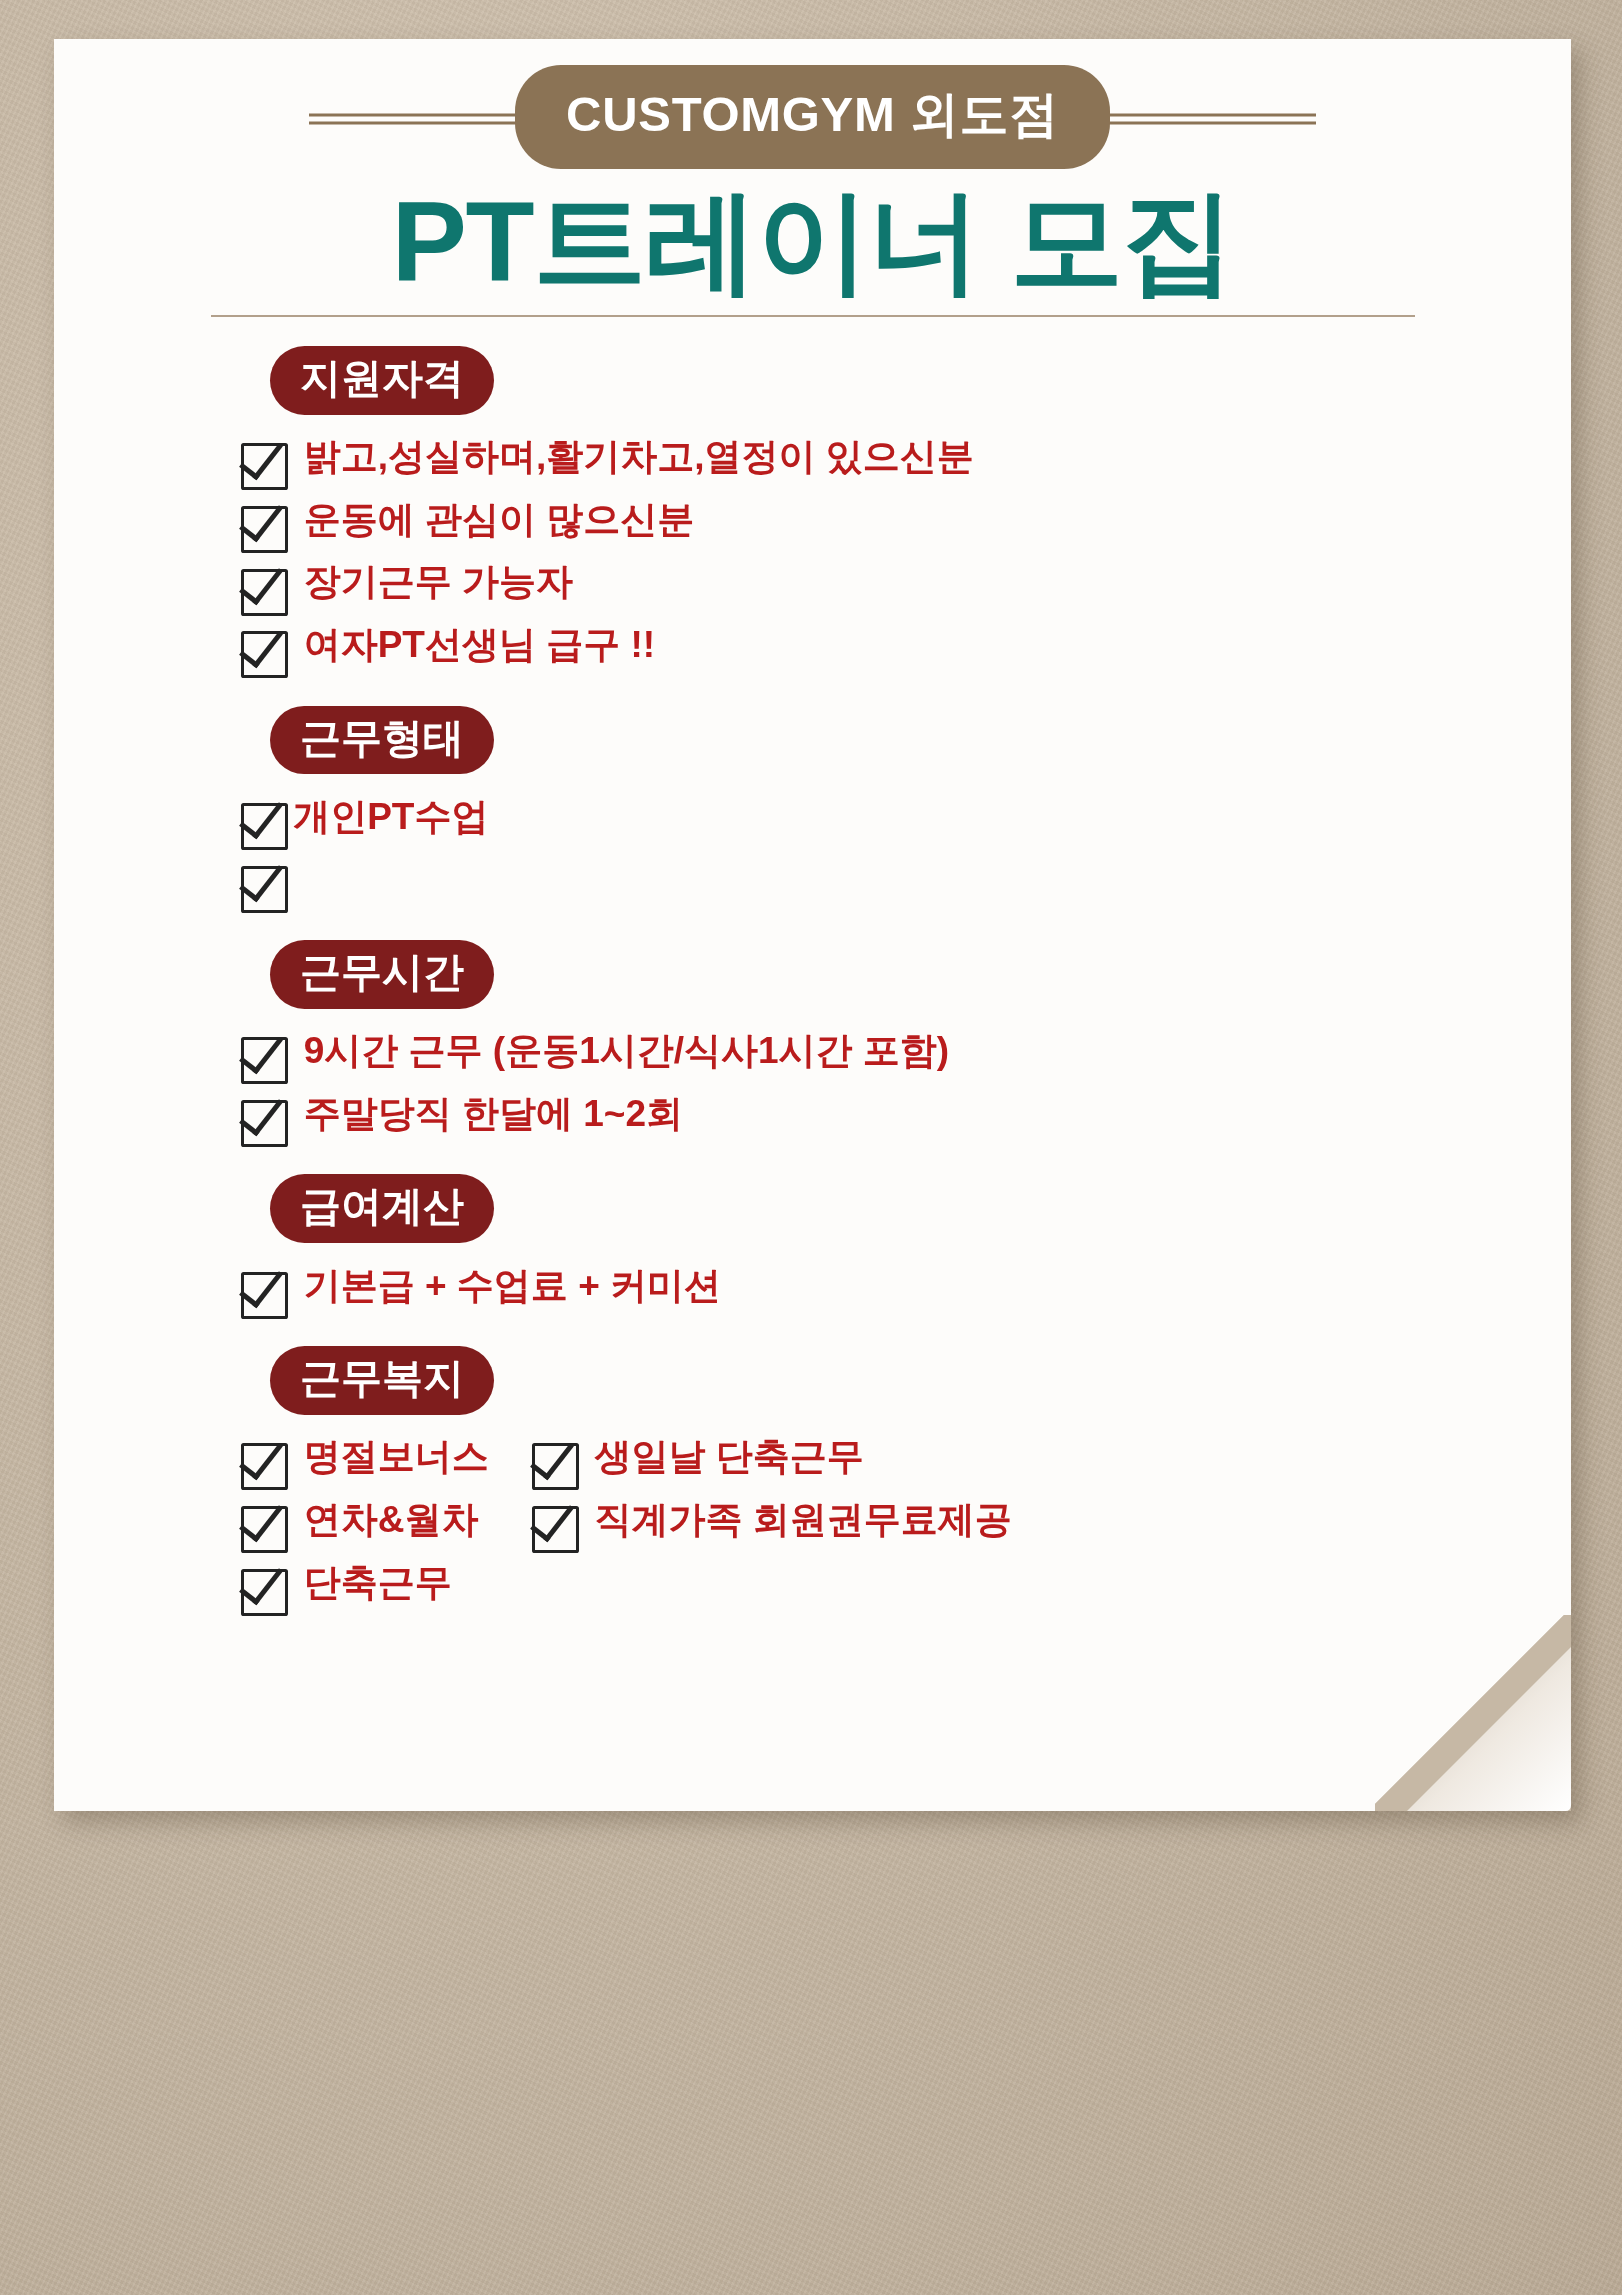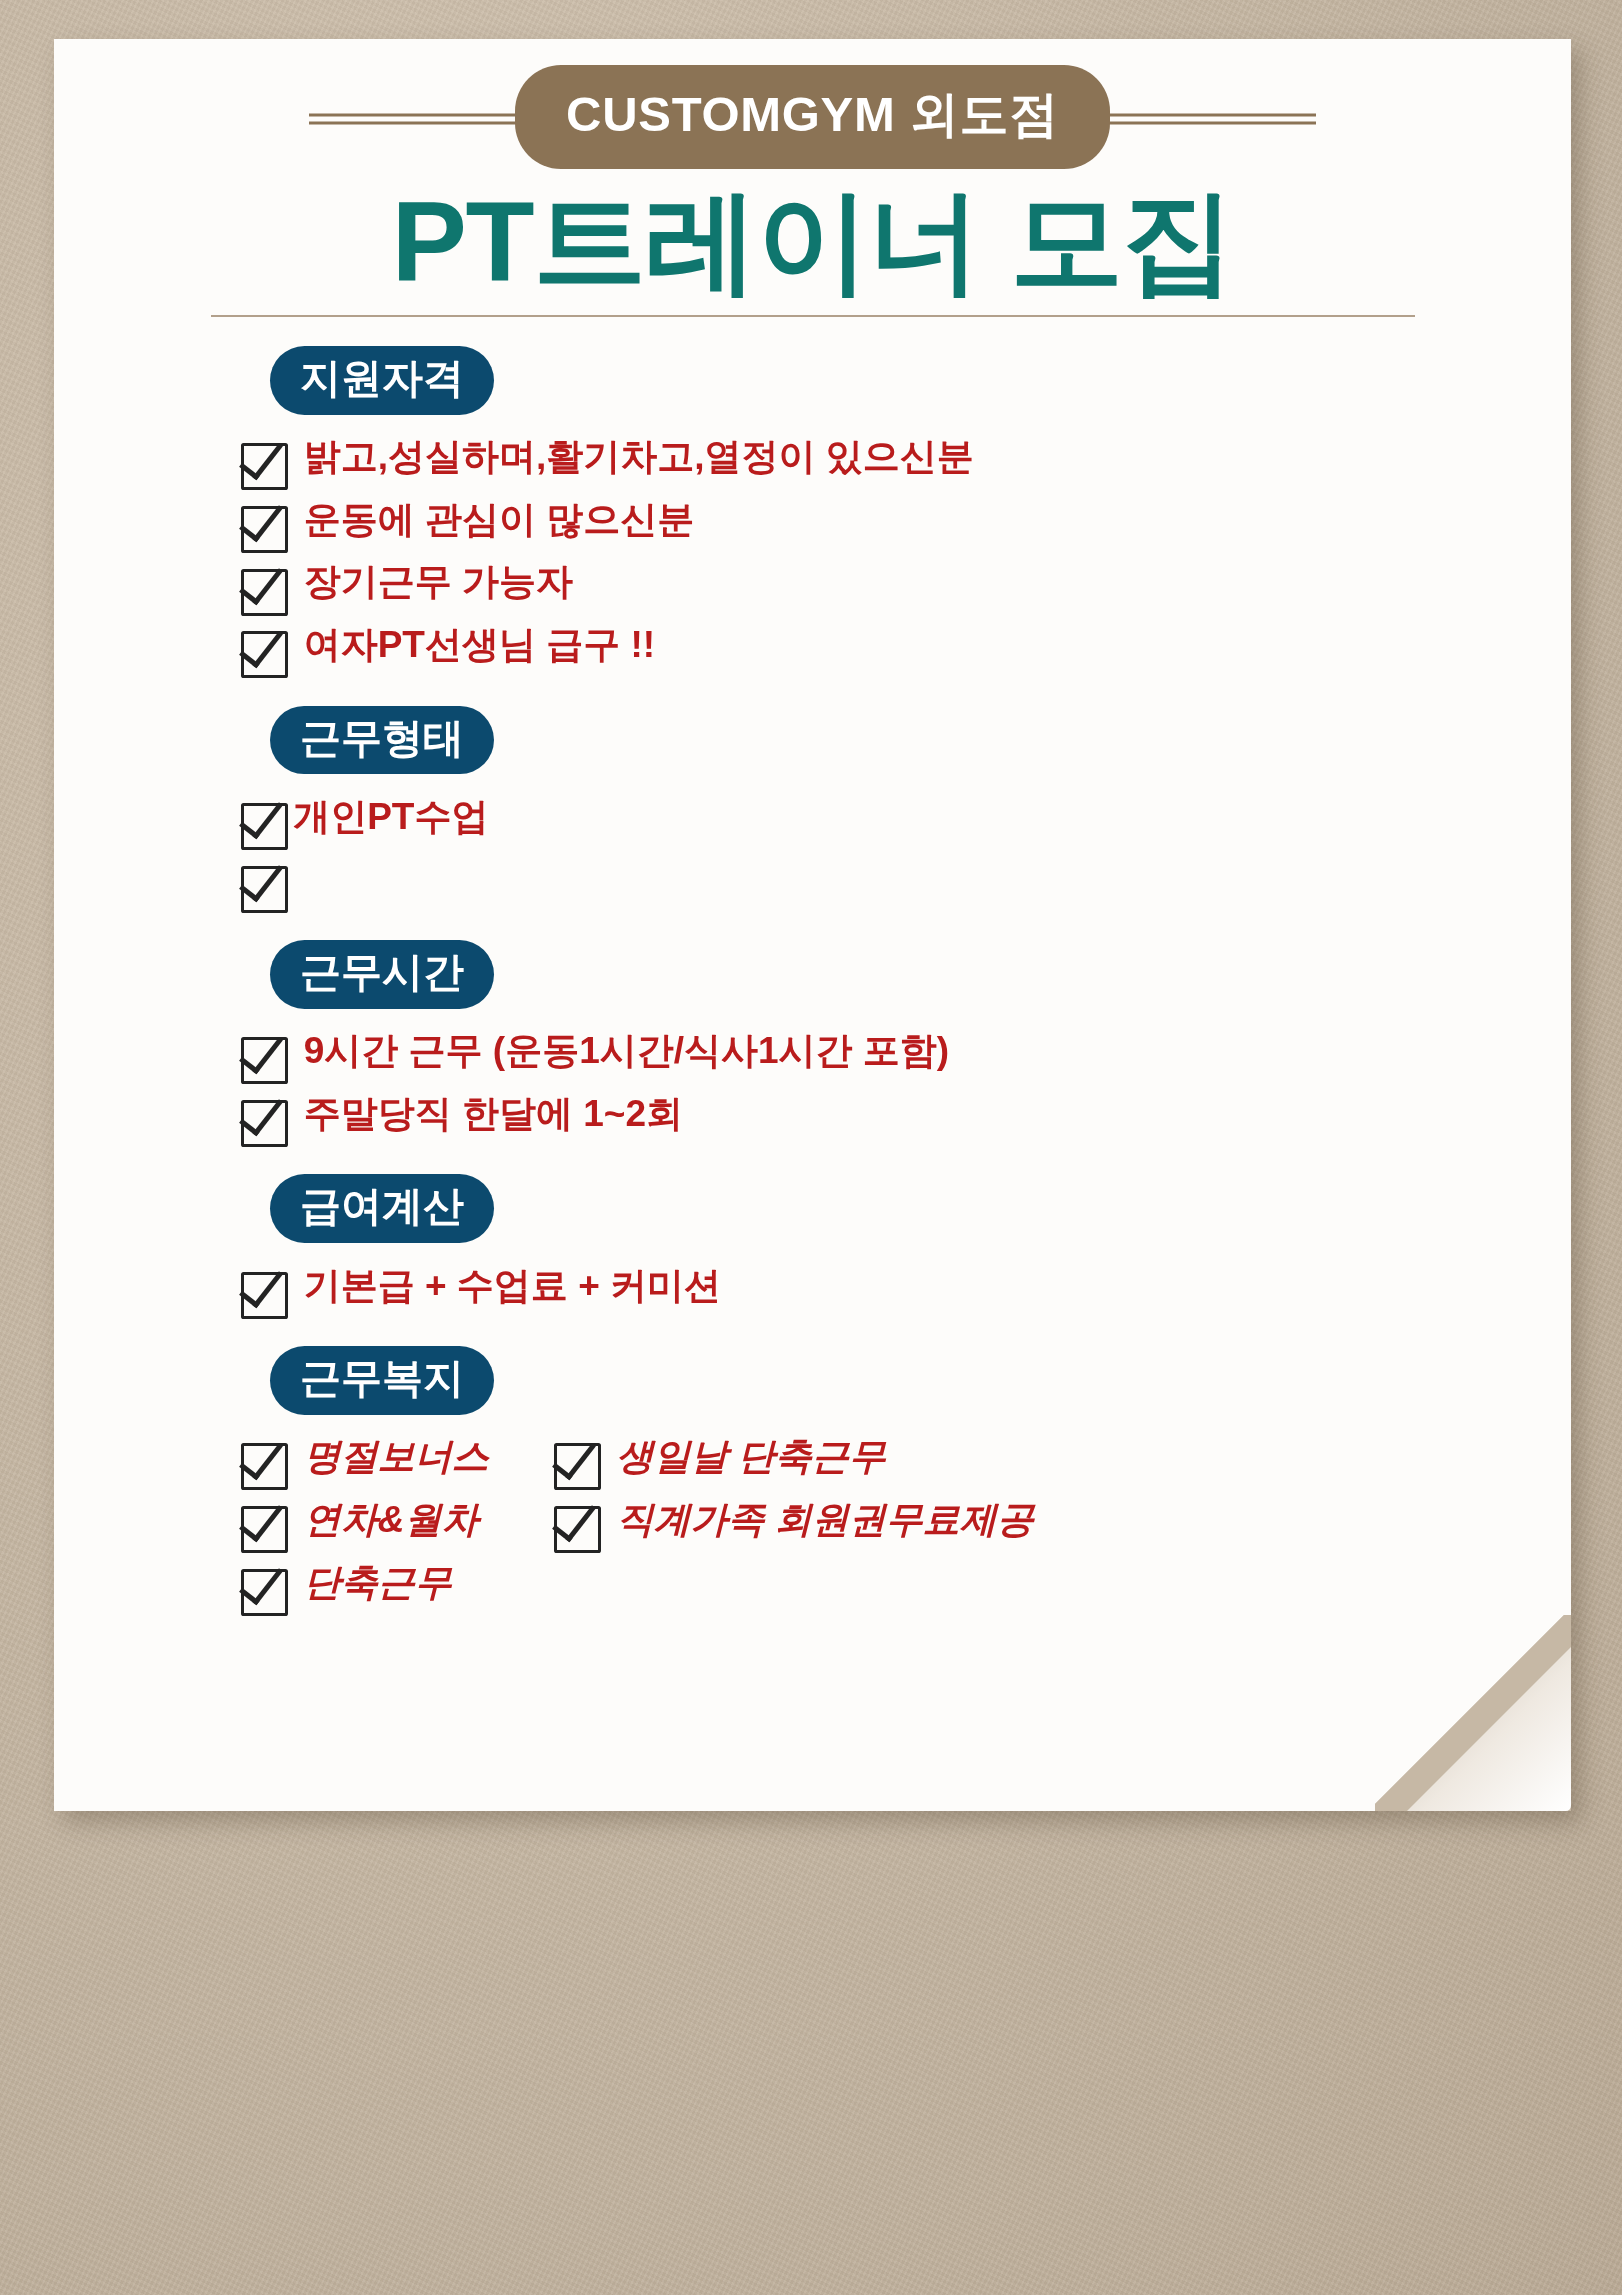--- a/index.html
+++ b/index.html
@@ -113,21 +113,21 @@
 
   
   .content {
     padding: 29px 0 0 0;
   }
   .section {
     padding: 0 0 3.9px 0;
   }
   .section-tag {
     display: inline-block;
-    background: #0c4a6e;
+    background: #7f1d1d;
     color: #ffffff;
     font-size: 41px;
     font-weight: bold;
     padding: 11.8px 30px 15.7px;
     border-radius: 39px;
     margin-left: 216px;
     line-height: 1;
   }
   .items {
     margin: 19.6px 0 0 187px;
@@ -165,22 +165,21 @@
     white-space: nowrap;
   }
 
   
   .tight .chk { margin-right: 5.2px; }
 
   
   .cols {
     display: flex;
     margin: 19.6px 0 0 187px;
-    gap: 65px;
-    font-style: italic;
+    gap: 43px;
   }
   .col { display: flex; flex-direction: column; }
 
   .sec-qual .section-tag { margin-left: 216px; }
   .spacer-sm { height: 17px; }
 </style>
 </head>
 <body>
 
 <div class="bg-texture"></div>

